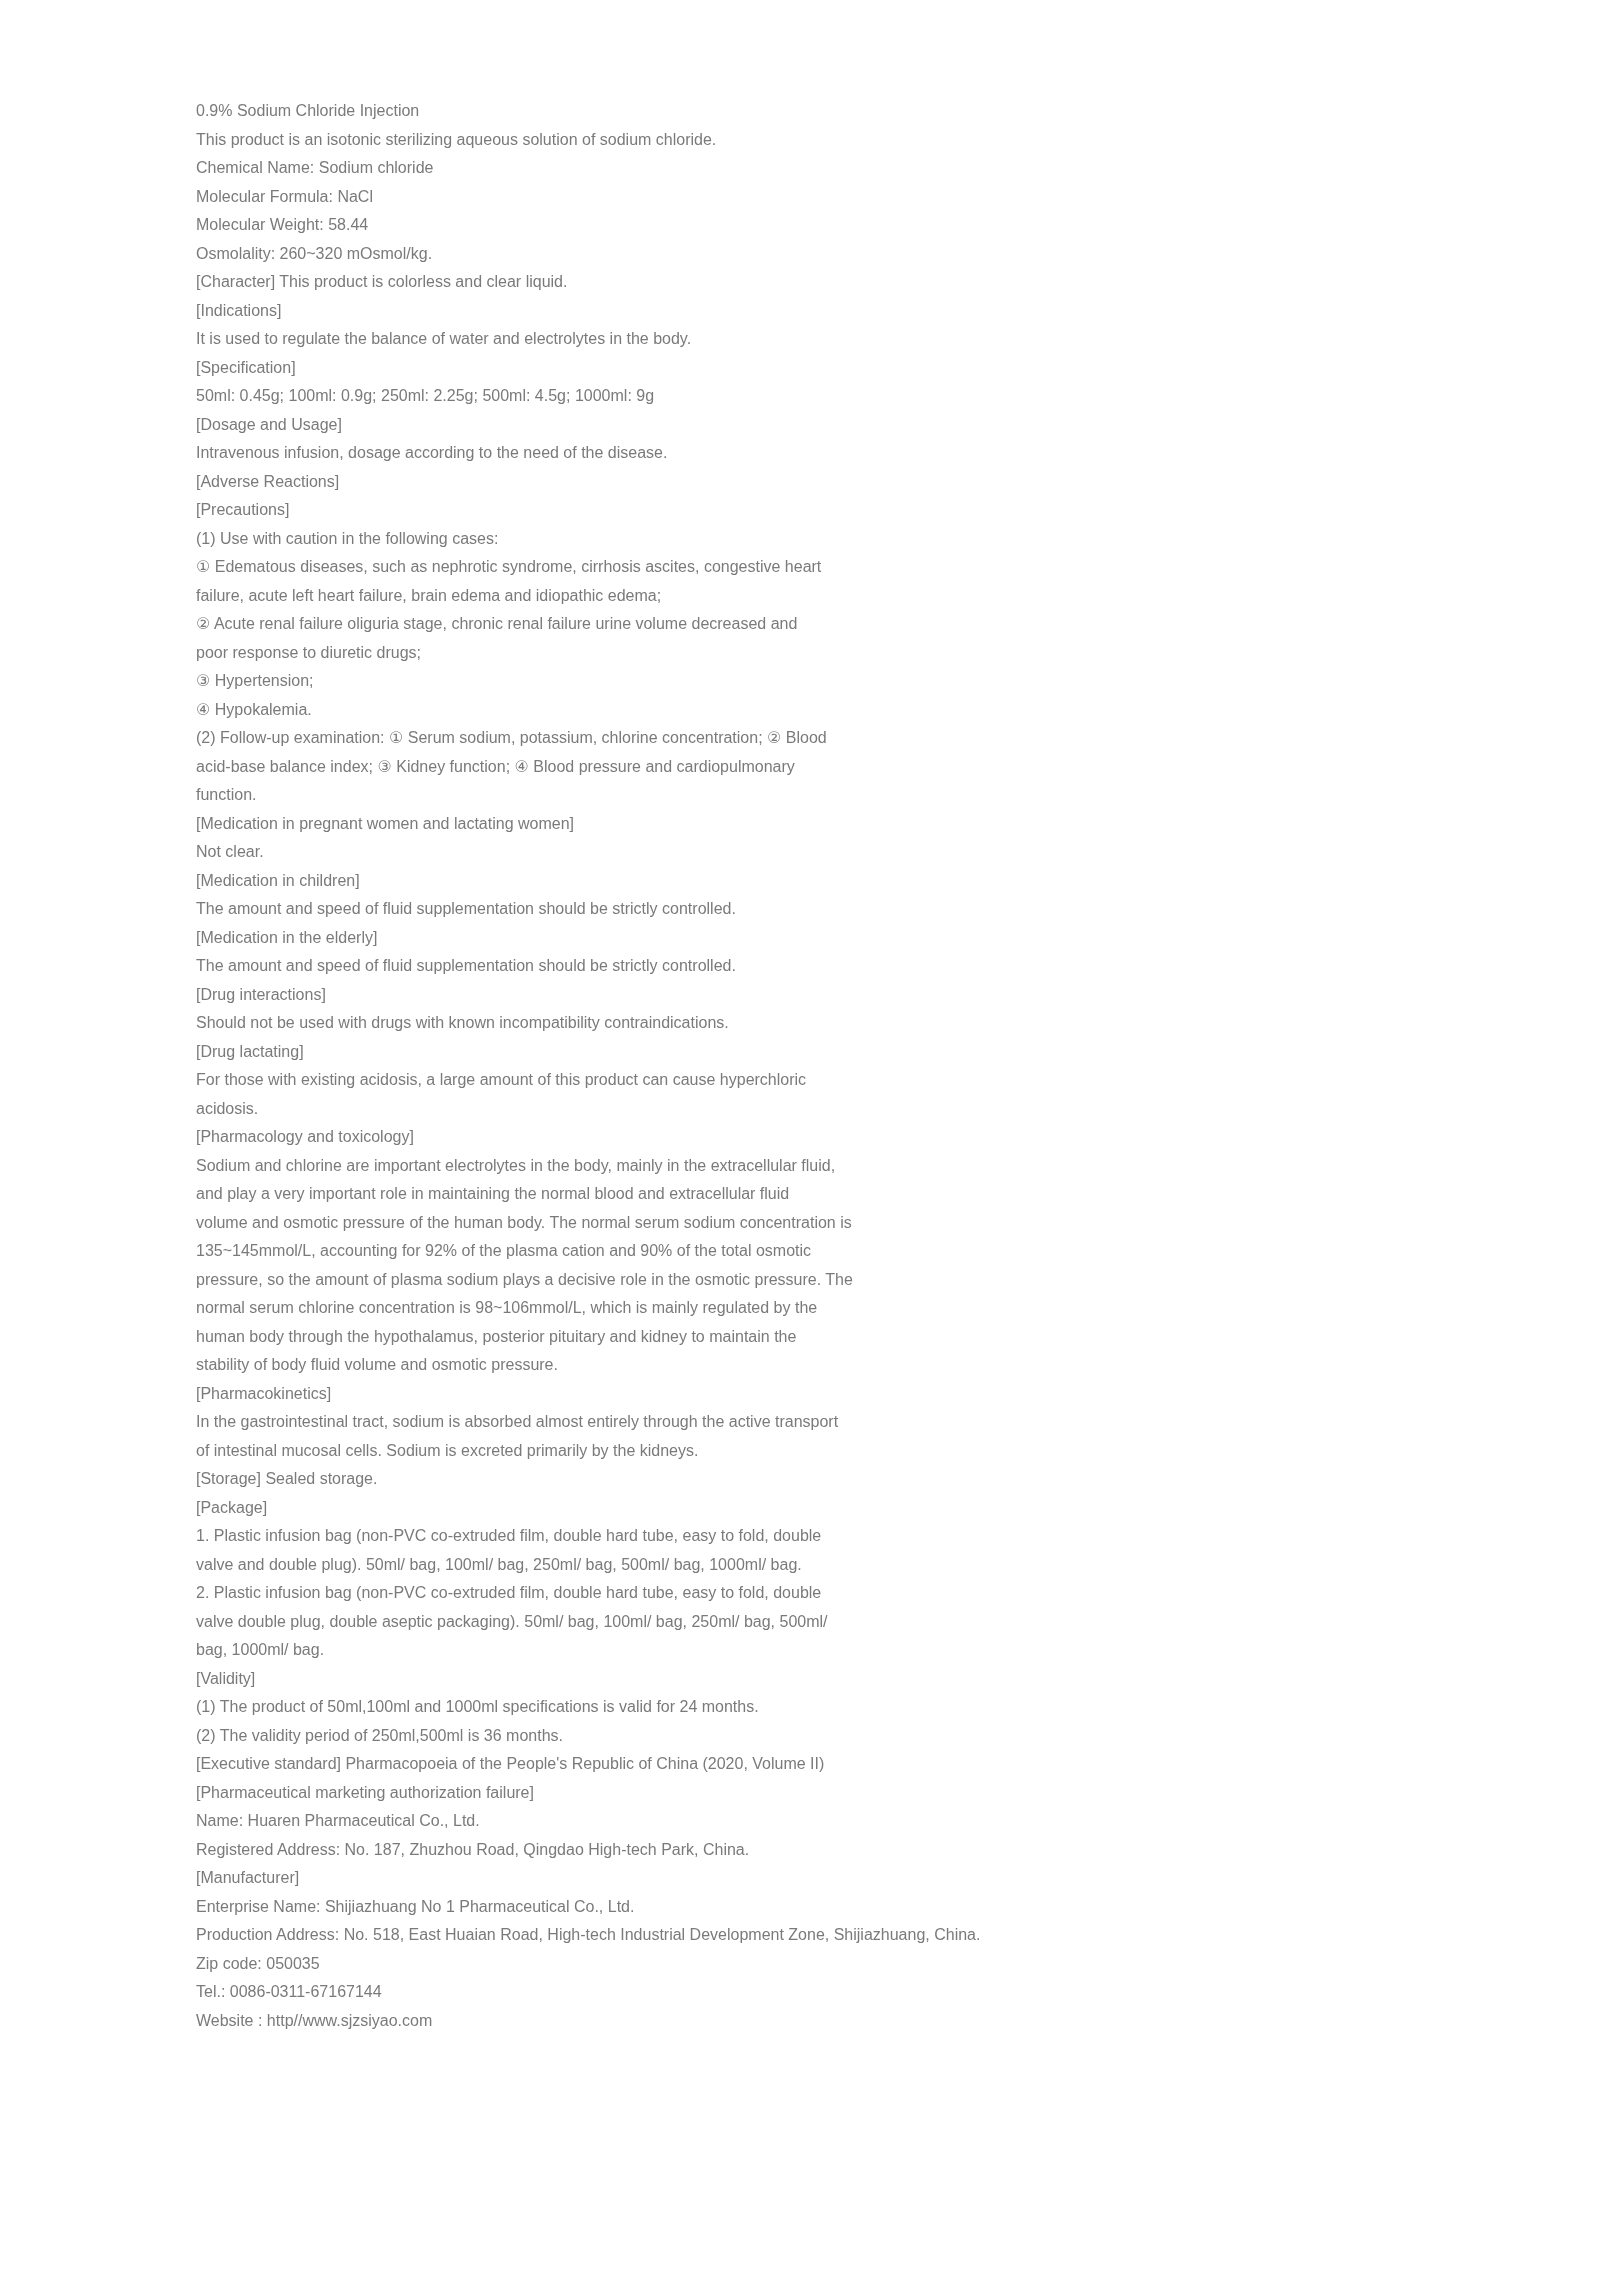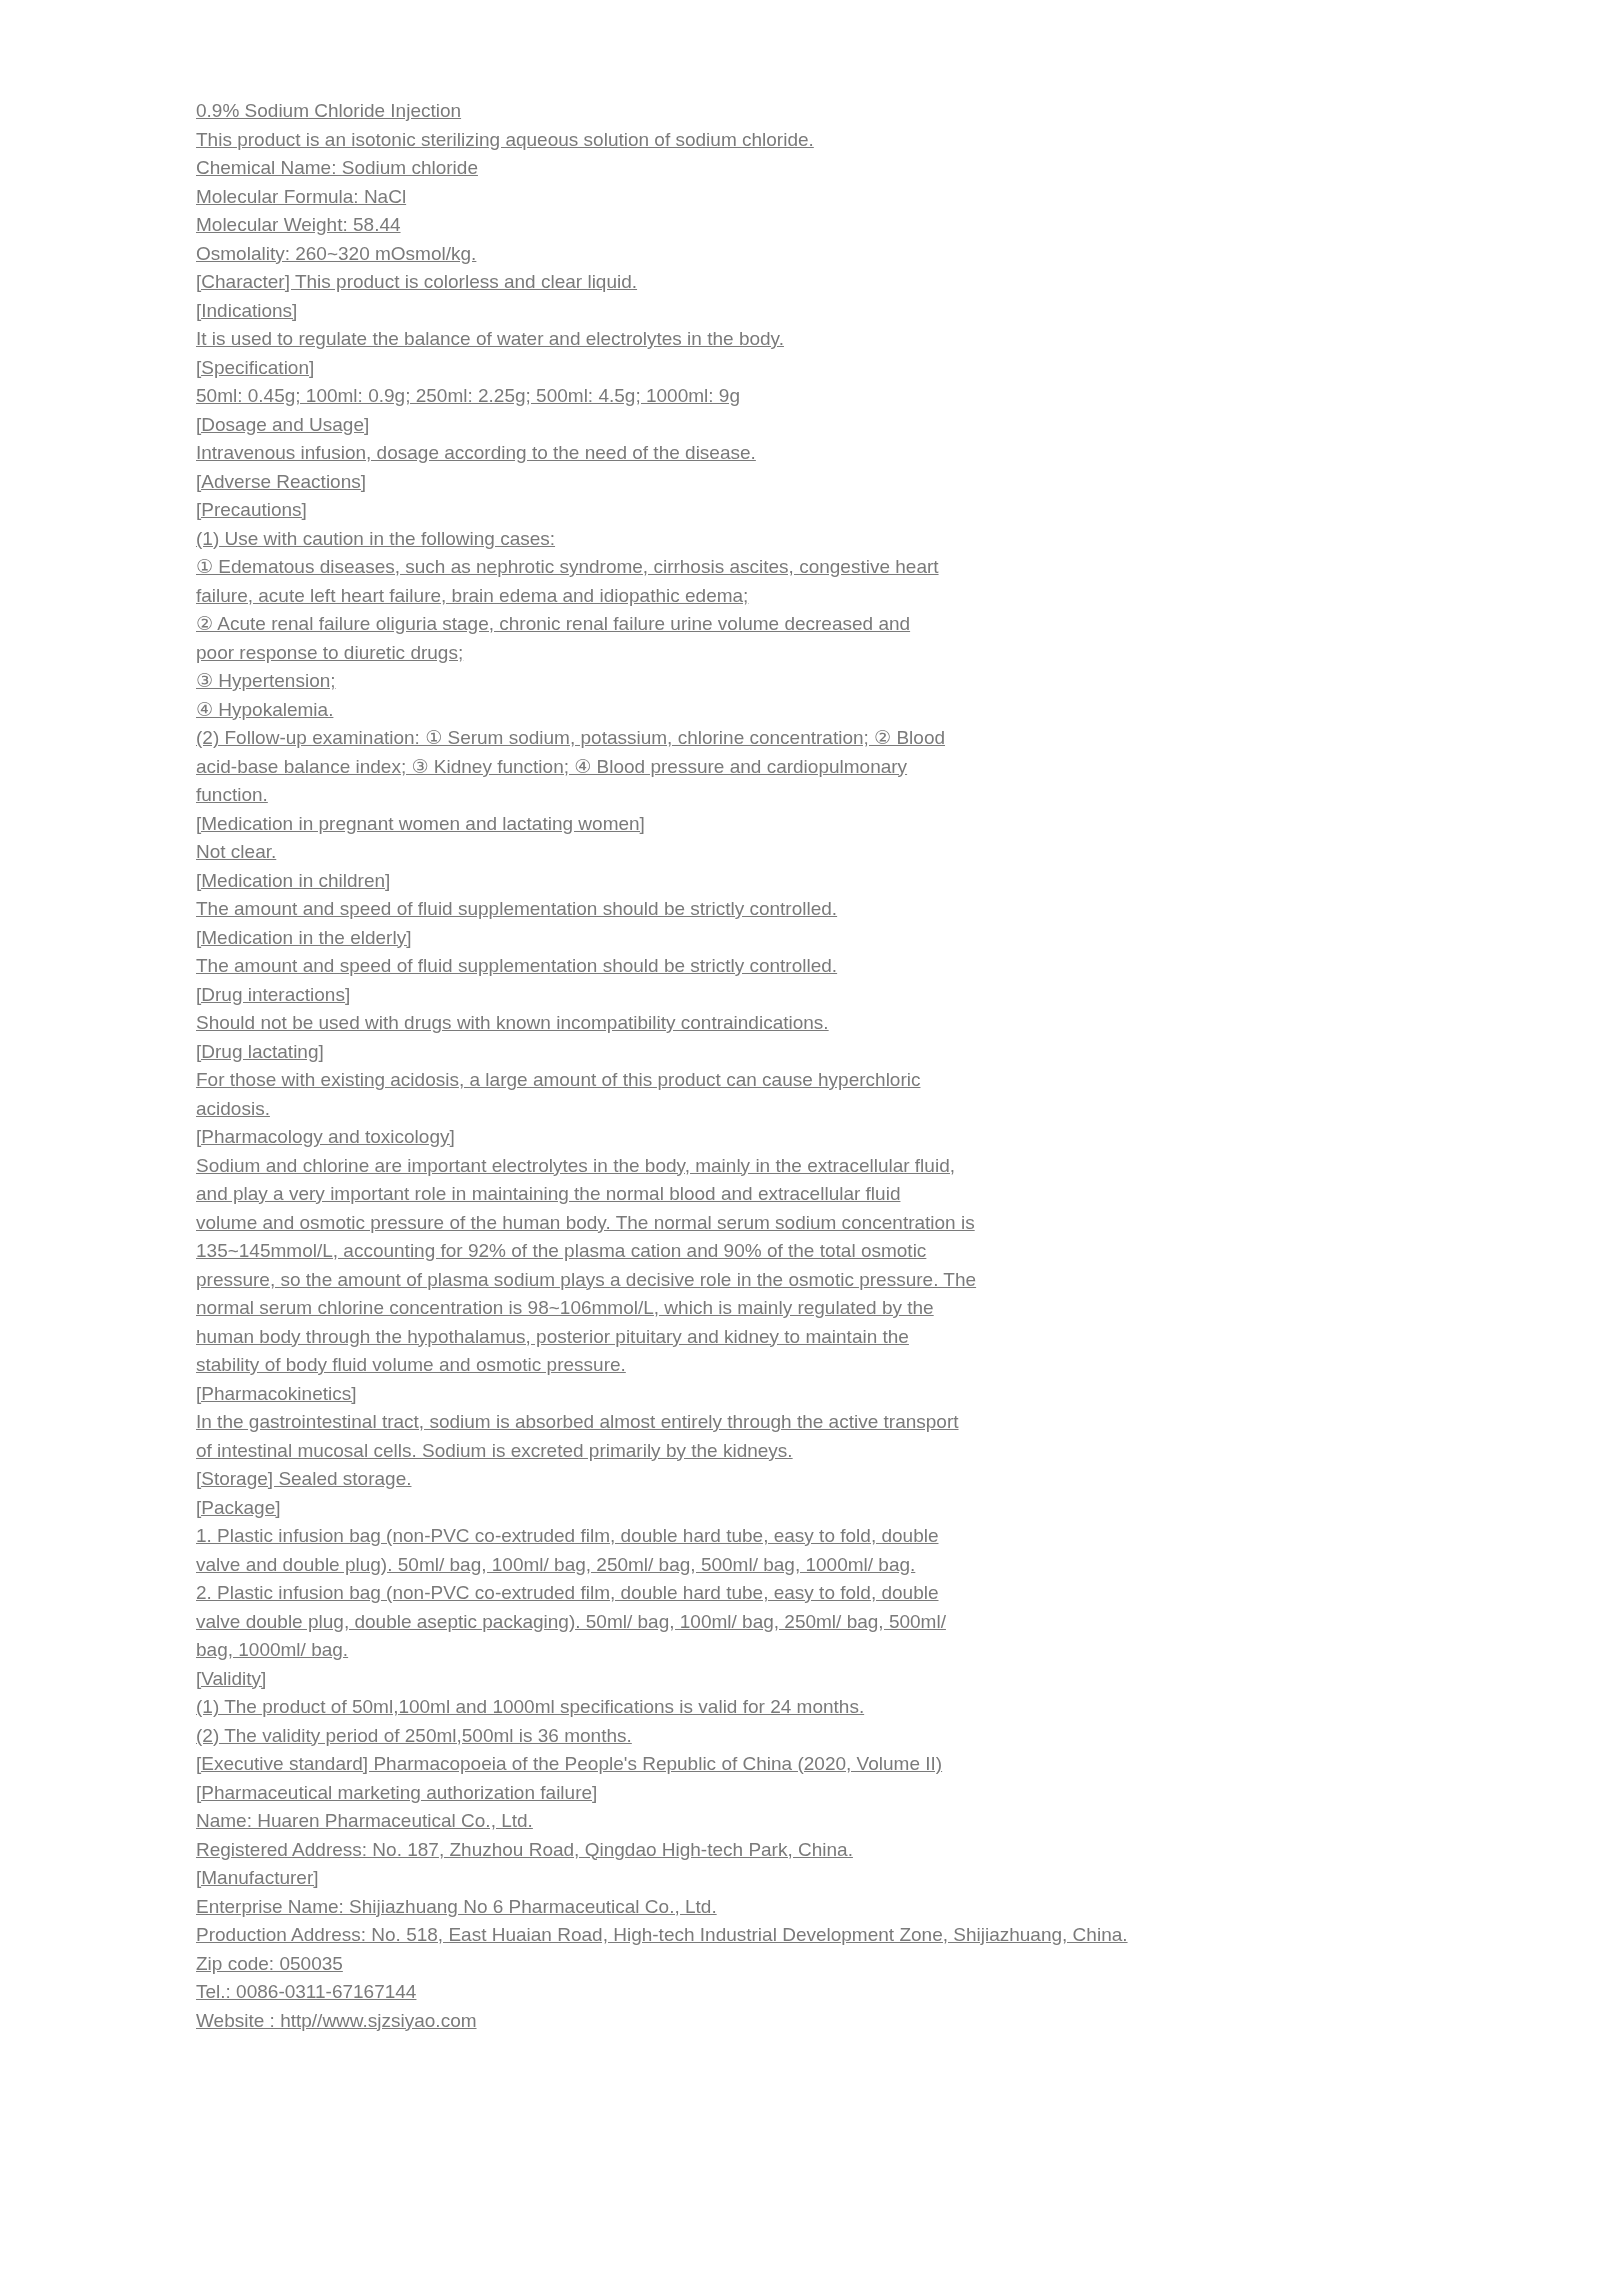--- a/index.html
+++ b/index.html
@@ -17,25 +17,24 @@
   .page {
     position: absolute;
     inset: 0;
     background: #ffffff;
   }
   .content {
     position: absolute;
     left: 196px;
     top: 97px;
     width: 1375px;
-    font-size: 19px;
+    font-size: 16px;
     line-height: 28.5px;
     color: #7a7a7a;
     letter-spacing: 0;
-    text-decoration: underline;
   }
   .line {
     height: 28.5px;
     white-space: pre;
   }
 </style>
 </head>
 <body>
 
 <div class="page">
@@ -96,20 +95,20 @@
       <div class="line">valve double plug, double aseptic packaging). 50ml/ bag, 100ml/ bag, 250ml/ bag, 500ml/</div>
       <div class="line">bag, 1000ml/ bag.</div>
       <div class="line">[Validity]</div>
       <div class="line">(1) The product of 50ml,100ml and 1000ml specifications is valid for 24 months.</div>
       <div class="line">(2) The validity period of 250ml,500ml is 36 months.</div>
       <div class="line">[Executive standard] Pharmacopoeia of the People's Republic of China (2020, Volume II)</div>
       <div class="line">[Pharmaceutical marketing authorization failure]</div>
       <div class="line">Name: Huaren Pharmaceutical Co., Ltd.</div>
       <div class="line">Registered Address: No. 187, Zhuzhou Road, Qingdao High-tech Park, China.</div>
       <div class="line">[Manufacturer]</div>
-      <div class="line">Enterprise Name: Shijiazhuang No 6 Pharmaceutical Co., Ltd.</div>
+      <div class="line">Enterprise Name: Shijiazhuang No 1 Pharmaceutical Co., Ltd.</div>
       <div class="line">Production Address: No. 518, East Huaian Road, High-tech Industrial Development Zone, Shijiazhuang, China.</div>
       <div class="line">Zip code: 050035</div>
       <div class="line">Tel.: 0086-0311-67167144</div>
       <div class="line">Website : http//www.sjzsiyao.com</div>
     </div>
 </div>
 
 
 </body></html>

